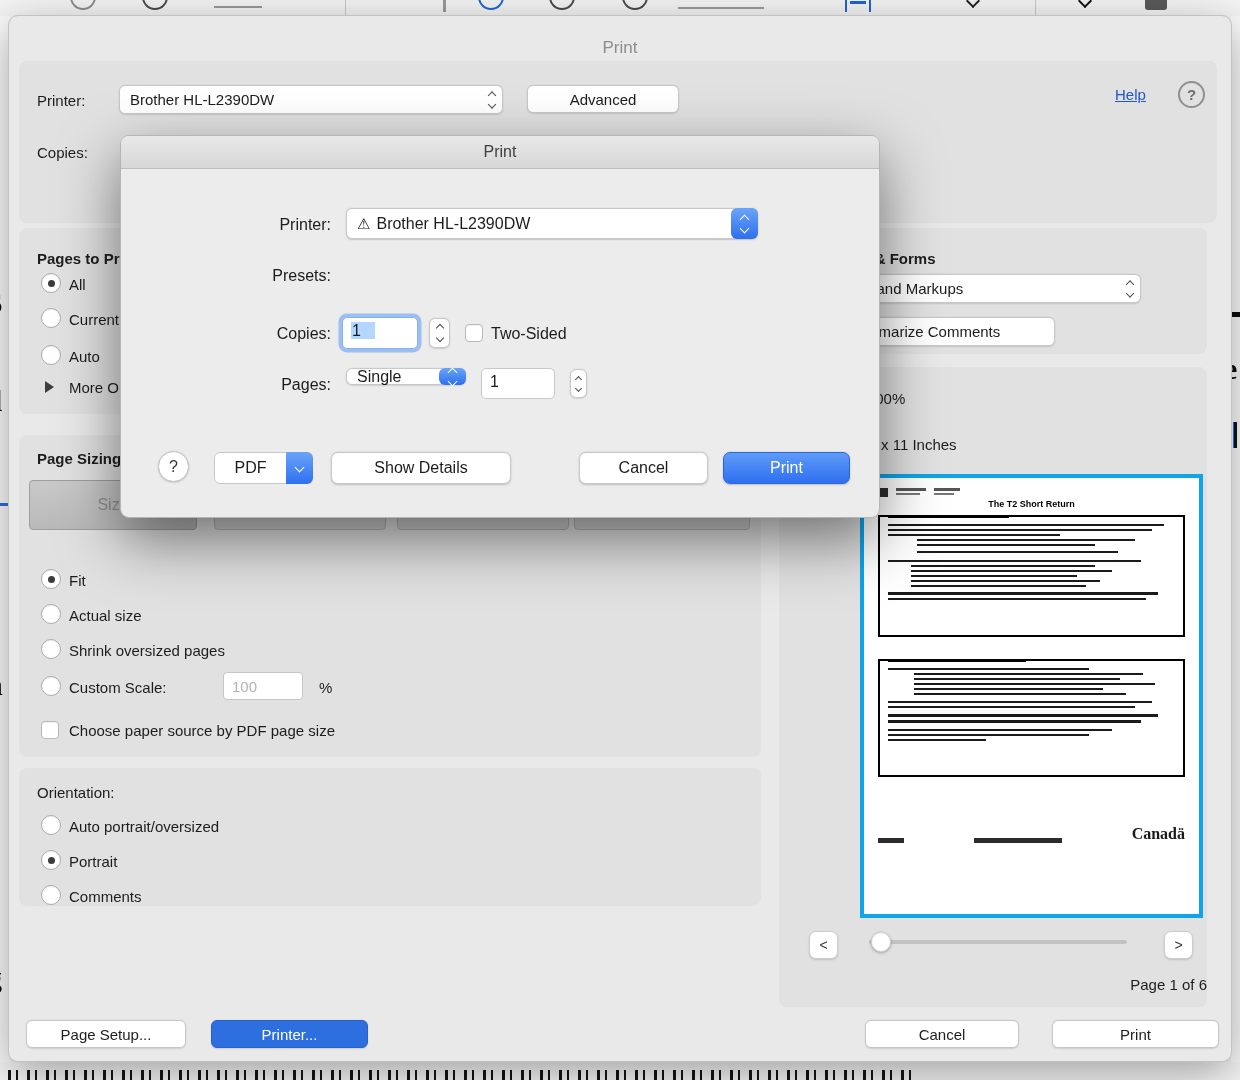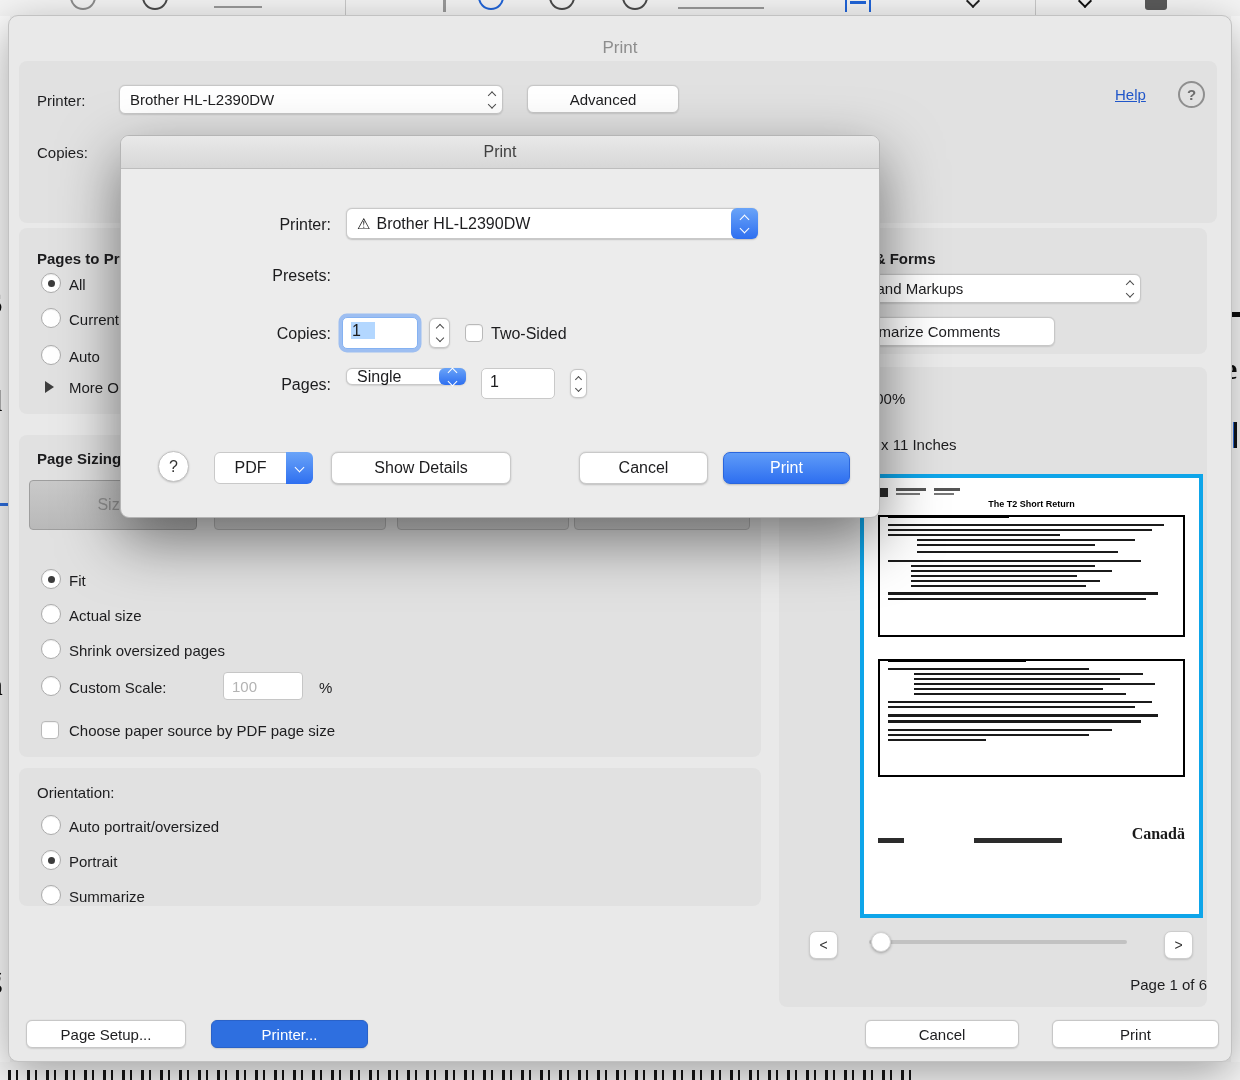--- a/index.html
+++ b/index.html
@@ -203,21 +203,21 @@
     <div class="lbl" style="left:50px; top:287px;">Choose paper source by PDF page size</div>
   </div>
 
   <div class="panel" style="left:10px; top:752px; width:742px; height:138px;">
     <div class="lbl" style="left:18px; top:16px;">Orientation:</div>
     <div class="radio" style="left:22px; top:47px;"></div>
     <div class="lbl" style="left:50px; top:50px;">Auto portrait/oversized</div>
     <div class="radio on" style="left:22px; top:82px;"></div>
     <div class="lbl" style="left:50px; top:85px;">Portrait</div>
     <div class="radio" style="left:22px; top:117px;"></div>
-    <div class="lbl" style="left:50px; top:120px;">Summarize</div>
+    <div class="lbl" style="left:50px; top:120px;">Comments</div>
   </div>
 
   <div class="panel" style="left:770px; top:212px; width:428px; height:126px;">
     <div class="hdg" style="left:14px; top:22px;">Comments &amp; Forms</div>
     <div class="select" style="left:14px; top:46px; width:348px; height:29px;">
       <span>Document and Markups</span>
       <span class="gray-step">
           <i class="gchev up"></i>
           <i class="gchev dn"></i>
         </span>

